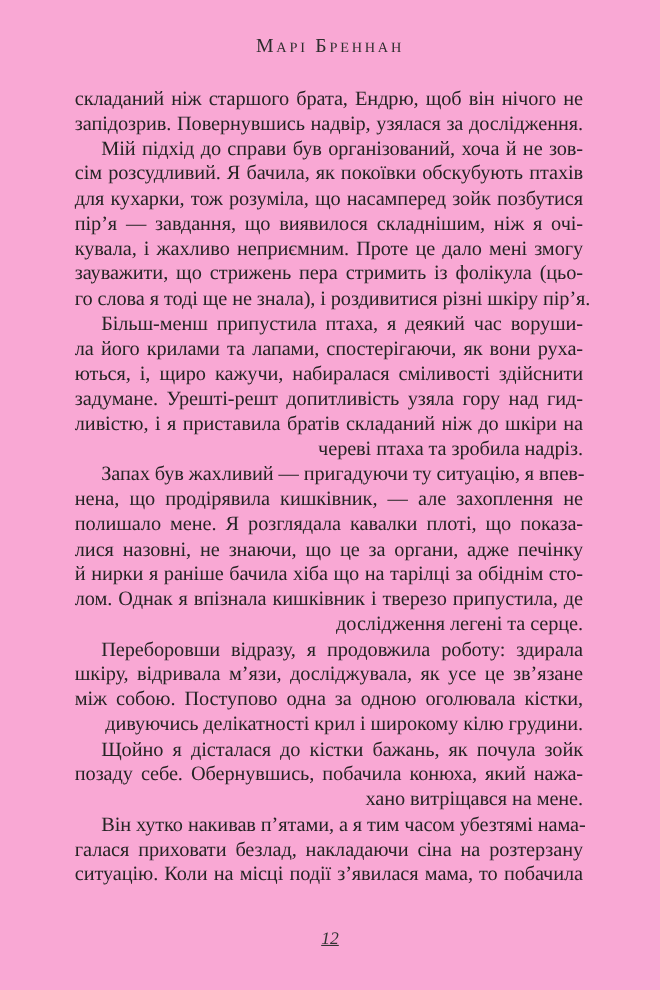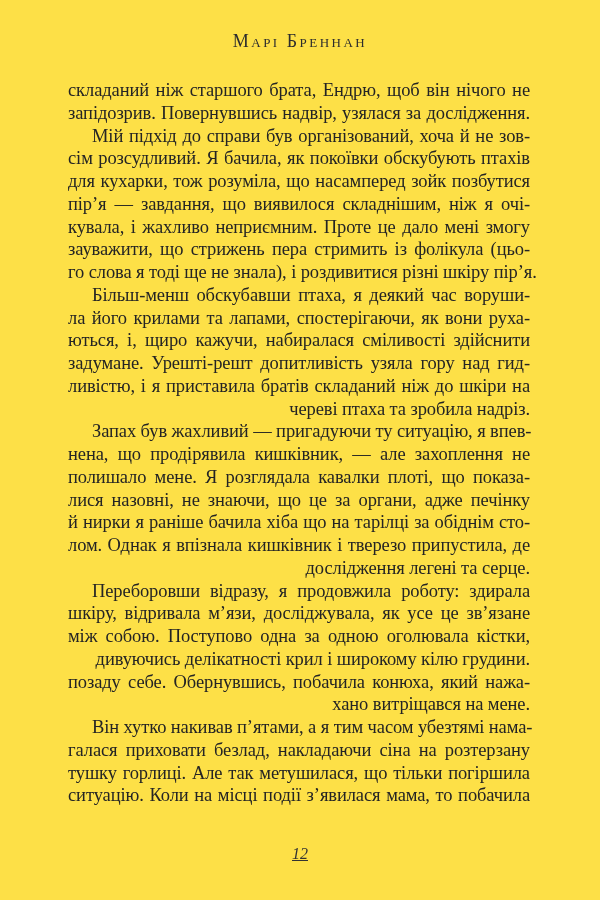--- a/index.html
+++ b/index.html
@@ -4,21 +4,21 @@
 <style>
   html, body {
     margin: 0;
     padding: 0;
     background: #ffffff;
   }
   .page {
     position: relative;
     width: 600px;
     height: 900px;
-    background: #fde047;
+    background: #f9a8d4;
     color: #242424;
     font-family: "Liberation Serif", "DejaVu Serif", serif;
     overflow: hidden;
   }
   .running-head {
     position: absolute;
     top: 31px;
     left: 0;
     right: 0;
     text-align: center;
@@ -70,40 +70,40 @@
   <div class="text-block">
     <div class="ln j">складаний ніж старшого брата, Ендрю, щоб він нічого не</div>
     <div class="ln j">запідозрив. Повернувшись надвір, узялася за дослідження.</div>
     <div class="ln ind j">Мій підхід до справи був організований, хоча й не зов-</div>
     <div class="ln j">сім розсудливий. Я бачила, як покоївки обскубують птахів</div>
     <div class="ln j">для кухарки, тож розуміла, що насамперед зойк позбутися</div>
     <div class="ln j">пір’я — завдання, що виявилося складнішим, ніж я очі-</div>
     <div class="ln j">кувала, і жахливо неприємним. Проте це дало мені змогу</div>
     <div class="ln j">зауважити, що стрижень пера стримить із фолікула (цьо-</div>
     <div class="ln j">го слова я тоді ще не знала), і роздивитися різні шкіру пір’я.</div>
-    <div class="ln ind j">Більш-менш обскубавши птаха, я деякий час воруши-</div>
+    <div class="ln ind j">Більш-менш припустила птаха, я деякий час воруши-</div>
     <div class="ln j">ла його крилами та лапами, спостерігаючи, як вони руха-</div>
     <div class="ln j">ються, і, щиро кажучи, набиралася сміливості здійснити</div>
     <div class="ln j">задумане. Урешті-решт допитливість узяла гору над гид-</div>
     <div class="ln j">ливістю, і я приставила братів складаний ніж до шкіри на</div>
     <div class="ln">череві птаха та зробила надріз.</div>
     <div class="ln ind j">Запах був жахливий — пригадуючи ту ситуацію, я впев-</div>
     <div class="ln j">нена, що продірявила кишківник, — але захоплення не</div>
     <div class="ln j">полишало мене. Я розглядала кавалки плоті, що показа-</div>
     <div class="ln j">лися назовні, не знаючи, що це за органи, адже печінку</div>
     <div class="ln j">й нирки я раніше бачила хіба що на тарілці за обіднім сто-</div>
     <div class="ln j">лом. Однак я впізнала кишківник і тверезо припустила, де</div>
     <div class="ln">дослідження легені та серце.</div>
     <div class="ln ind j">Переборовши відразу, я продовжила роботу: здирала</div>
     <div class="ln j">шкіру, відривала м’язи, досліджувала, як усе це зв’язане</div>
     <div class="ln j">між собою. Поступово одна за одною оголювала кістки,</div>
     <div class="ln">дивуючись делікатності крил і широкому кілю грудини.</div>
+    <div class="ln ind j">Щойно я дісталася до кістки бажань, як почула зойк</div>
     <div class="ln j">позаду себе. Обернувшись, побачила конюха, який нажа-</div>
     <div class="ln">хано витріщався на мене.</div>
     <div class="ln ind j">Він хутко накивав п’ятами, а я тим часом убезтямі нама-</div>
     <div class="ln j">галася приховати безлад, накладаючи сіна на розтерзану</div>
-    <div class="ln j">тушку горлиці. Але так метушилася, що тільки погіршила</div>
     <div class="ln j">ситуацію. Коли на місці події з’явилася мама, то побачила</div>
   </div>
 
   <div class="folio">12</div>
 
 </div>
 
 </body></html>

